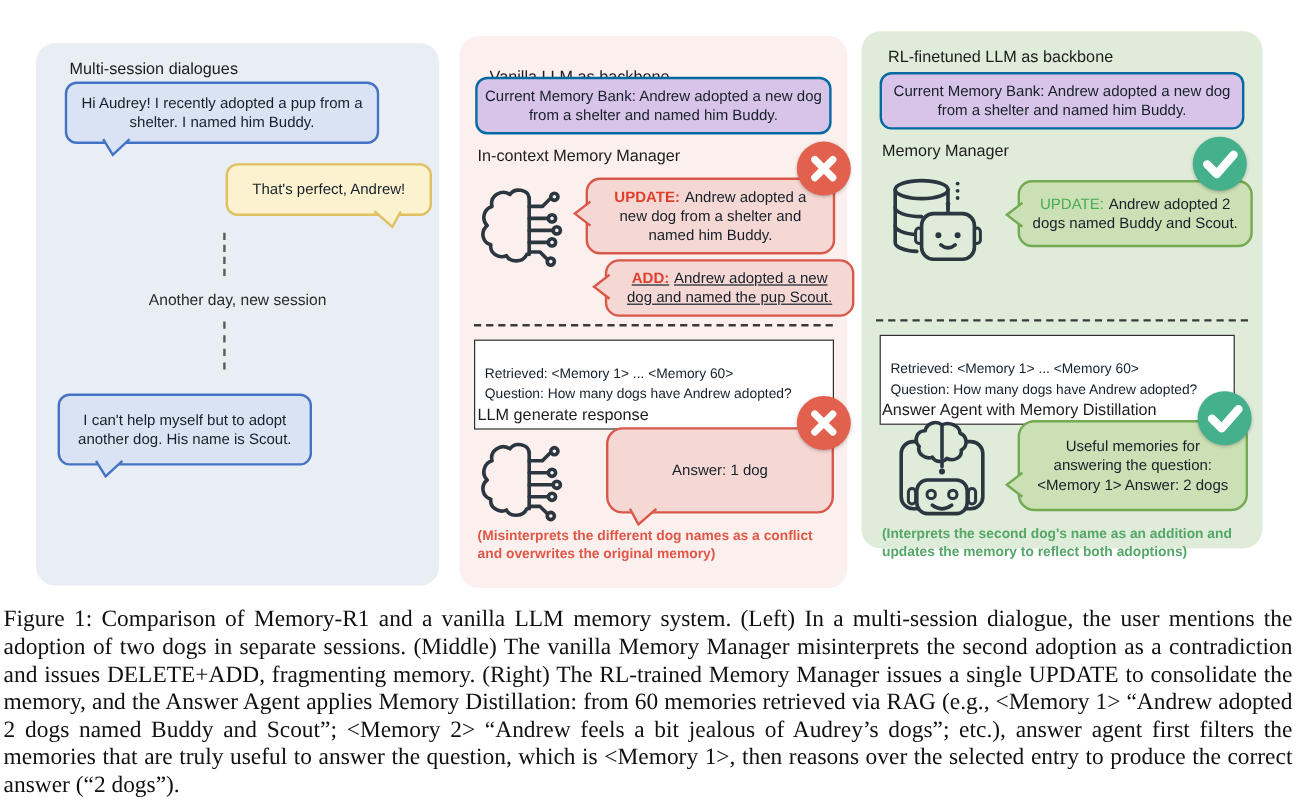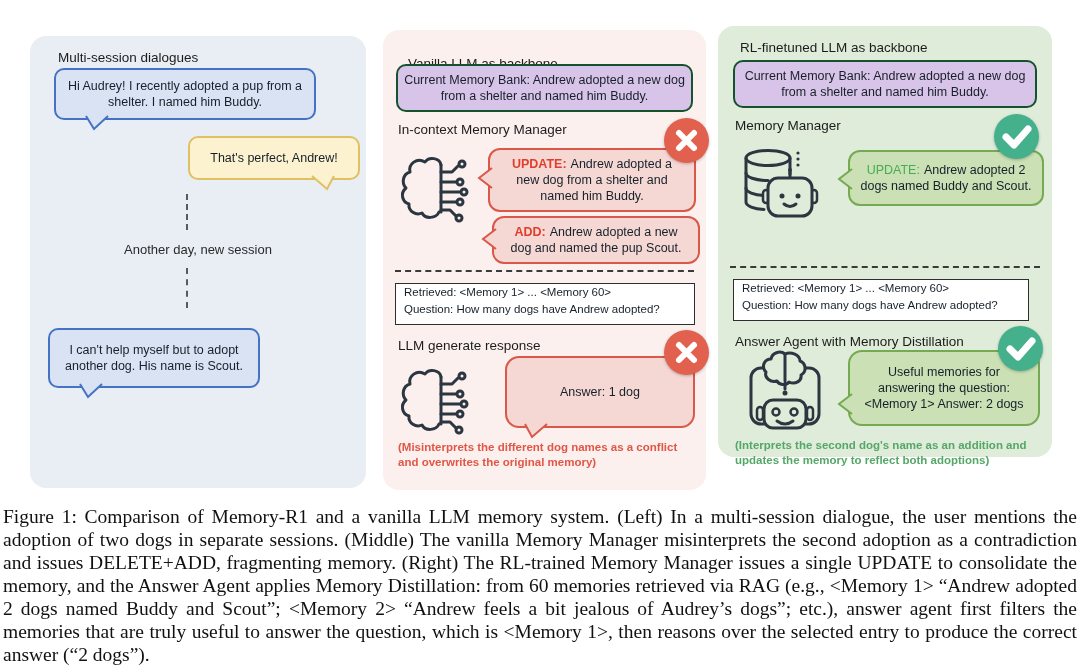--- a/index.html
+++ b/index.html
@@ -20,26 +20,26 @@
   .tail-left  { left:-13px;  width:16px; height:24px; z-index:2; }
 
   .blue   { background:#dae3f3; border-color:#4472c4; }
   .yellow { background:#fcf2cf; border-color:#dfc163; }
   .redbub { background:#f5d8d4; border-color:#d9584a; border-radius:12px; }
   .greenbub { background:#cbe0b4; border-color:#74aa52; border-radius:12px; }
 
   .tag-red   { color:#e03e2d; font-weight:700; margin-right:4px; }
   .tag-green { color:#45ad53; font-weight:400; margin-right:4px; }
 
-  .memory-bank { position:absolute; background:#d9c4e9; border:2px solid #14532d; border-radius:10px;
+  .memory-bank { position:absolute; background:#d9c4e9; border:2px solid #0369a1; border-radius:10px;
                  display:flex; align-items:center; justify-content:center; text-align:center;
                  font-size:12.5px; color:#17202a; line-height:1.3; padding:4px 6px; }
 
   .retrieved-box { position:absolute; background:#ffffff; border:1.5px solid #2e2e2e;
-                   font-size:11.5px; color:#17202a; line-height:1.45; padding:0 8px; }
+                   font-size:11.5px; color:#17202a; line-height:1.45; padding:20px 8px; }
 
   .section-label { position:absolute; font-size:13.5px; color:#1c1c1c; }
 
   .dashline-v { position:absolute; border-left:2px dashed #5a5a5a; width:0; }
   .dashline-h { position:absolute; border-top:2px dashed #3a3a3a; height:0; }
 
   .session-note { position:absolute; width:100%; text-align:center; font-size:13px; color:#2a2a2a; }
 
   .badge { position:absolute; width:45px; height:45px; border-radius:50%; z-index:3;
            box-shadow:0 1px 3px rgba(0,0,0,.25); display:flex; align-items:center; justify-content:center; }
@@ -120,21 +120,21 @@
       </svg>
     </div>
 
     <div class="bubble redbub" style="left:105px; top:118px; width:208px; min-height:56px;">
       <span><span class="tag-red">UPDATE:</span><span>Andrew adopted a new dog from a shelter and named him Buddy.</span></span>
       <svg class="tail tail-left" style="top:16px;" viewBox="0 0 16 24">
         <path d="M15,2 L2,12 L15,22" fill="#f5d8d4" stroke="#d9584a" stroke-width="2"></path>
         </svg>
     </div>
 
-    <div class="bubble redbub" style="left:109px; top:186px; width:208px; min-height:40px;">
+    <div class="bubble redbub" style="left:121px; top:186px; width:208px; min-height:40px;text-decoration:underline;">
       <span><span class="tag-red">ADD:</span><span>Andrew adopted a new dog and named the pup Scout.</span></span>
       <svg class="tail tail-left" style="top:9px;" viewBox="0 0 16 24">
         <path d="M15,2 L2,12 L15,22" fill="#f5d8d4" stroke="#d9584a" stroke-width="2"></path>
         </svg>
     </div>
 
     <div class="dashline-h" style="left:12px; top:240px; width:299px;"></div>
 
     <div class="retrieved-box" style="left:12px; top:253px; width:300px; min-height:42px;">
       <div>Retrieved: &lt;Memory 1&gt; ... &lt;Memory 60&gt;</div>

